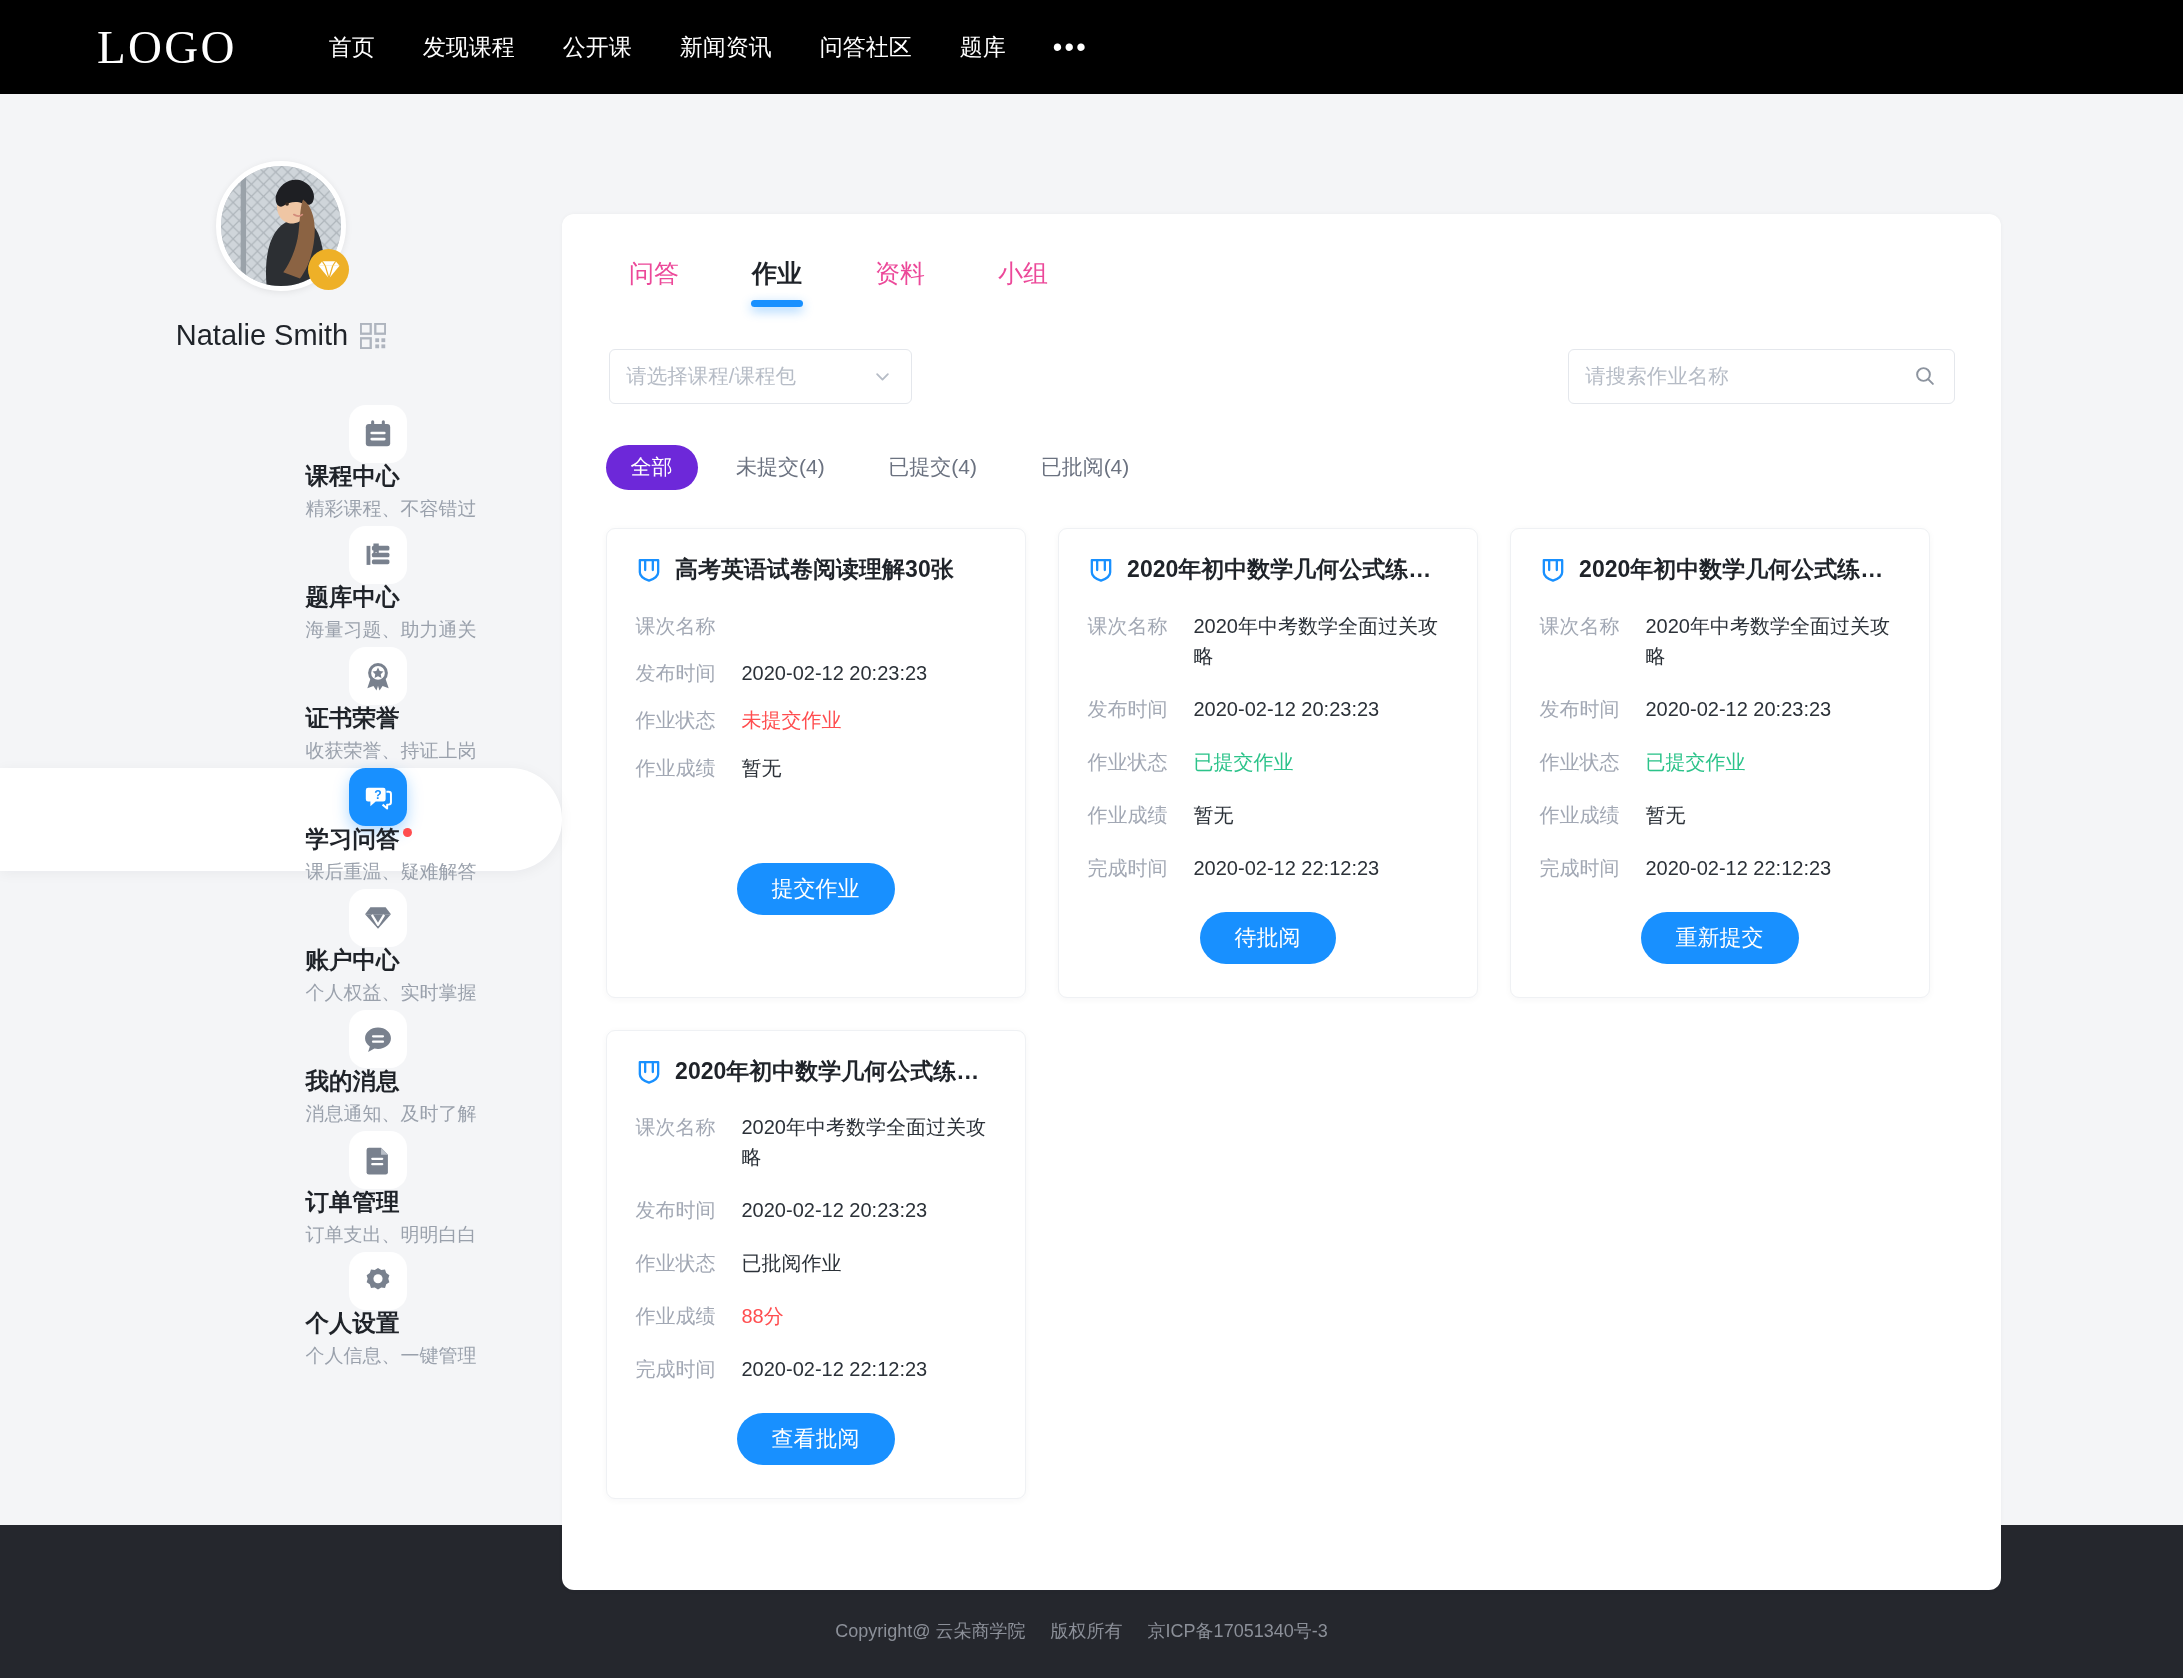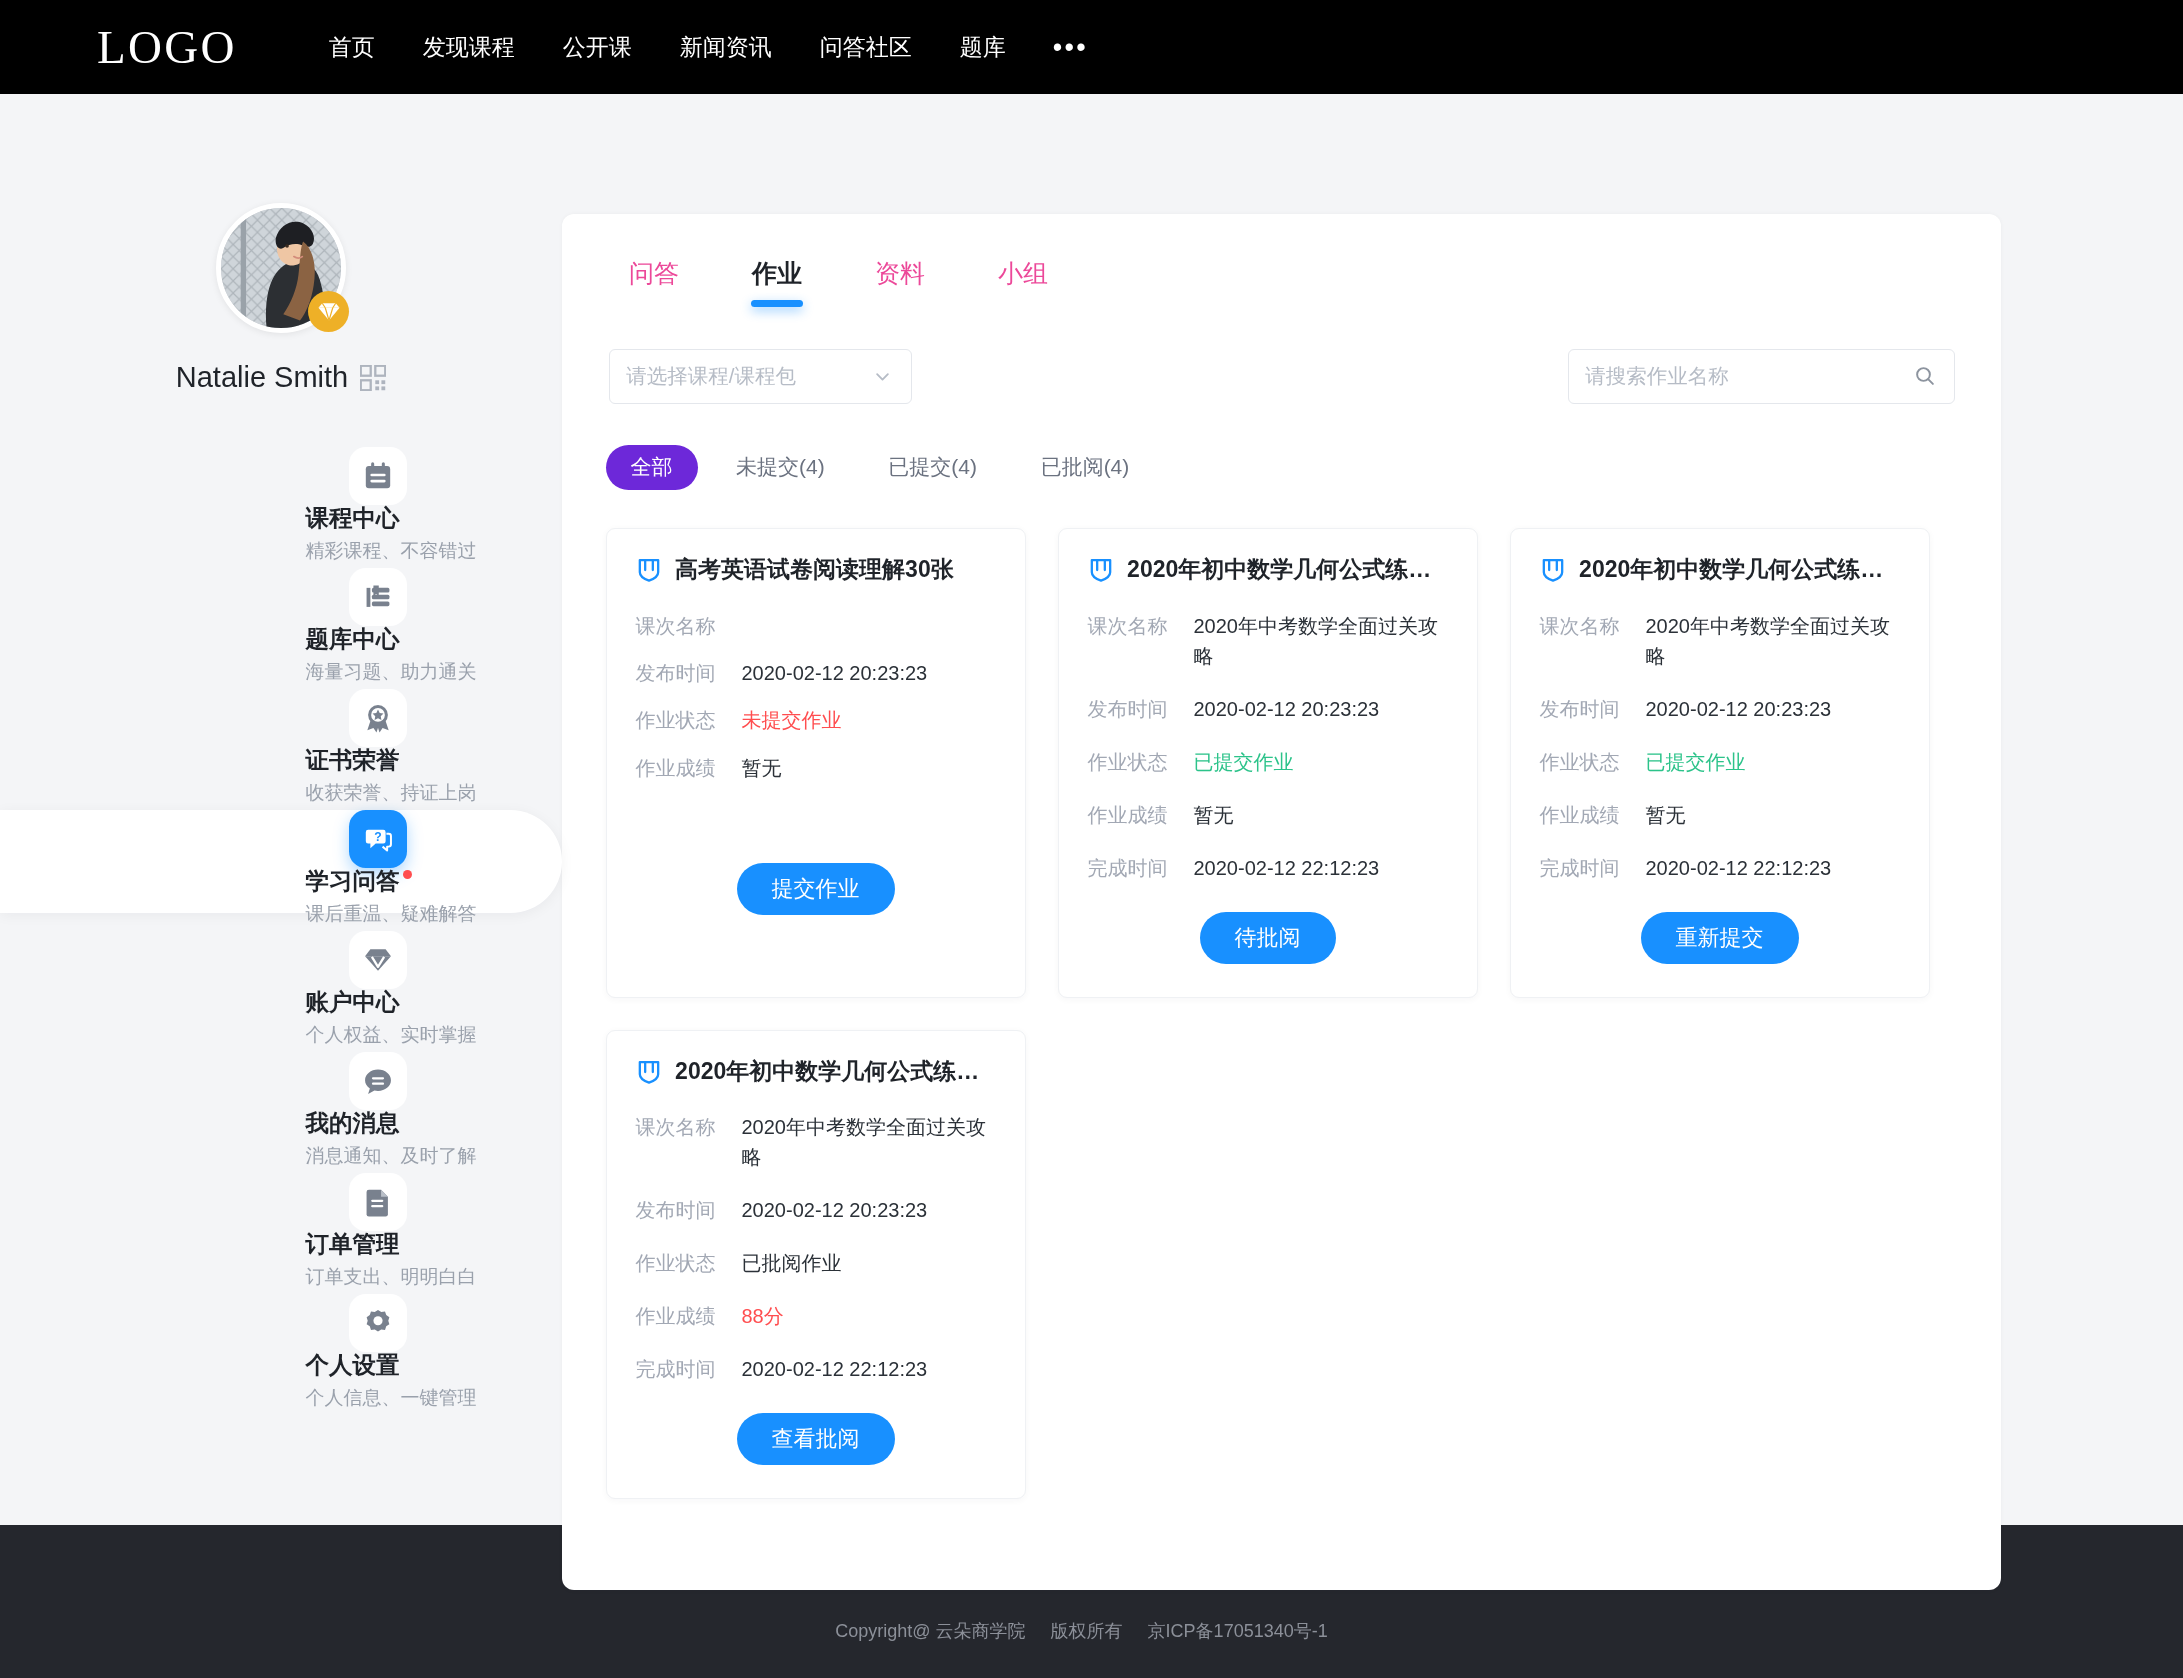--- a/index.html
+++ b/index.html
@@ -71,21 +71,20 @@
     padding: 0;
     height: 1431px;
     position: relative;
   }
 
   
   .sidebar {
     width: 562px;
     padding-top: 67px;
     flex-shrink: 0;
-    margin-top: 42px;
   }
   .profile { text-align: center; }
   .avatar-big-wrap {
     width: 130px; height: 130px;
     margin: 0 auto;
     position: relative;
   }
   .avatar-big {
     width: 130px; height: 130px; border-radius: 50%;
     border: 5.3px solid #ffffff;
@@ -641,16 +640,16 @@
     <div class="f-sep">|</div>
     <div class="f-link">合作伙伴</div>
     <div class="f-sep">|</div>
     <div class="f-link">免责声明</div>
     <div class="f-sep">|</div>
     <div class="f-link">招贤纳士</div>
   </div>
   <div class="f-copy">
     <span>Copyright@ 云朵商学院</span>
     <span>版权所有</span>
-    <span>京ICP备17051340号-1</span>
+    <span>京ICP备17051340号-3</span>
   </div>
 </div>
 
 
 </body></html>

